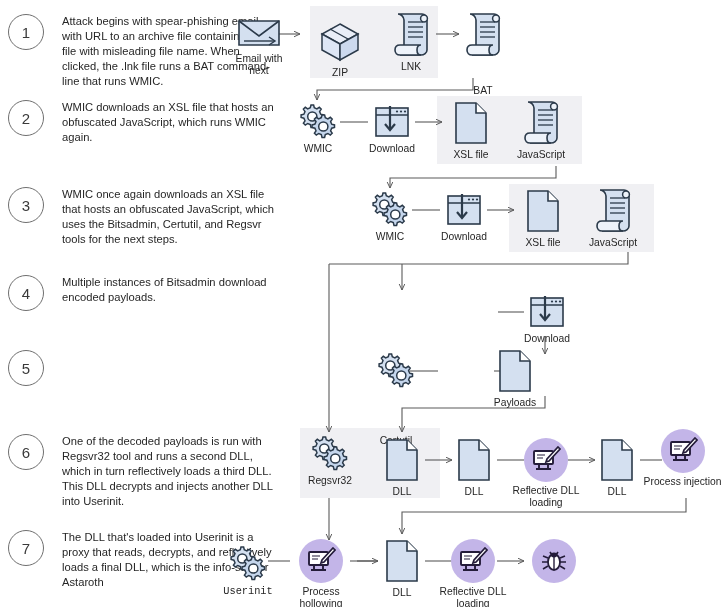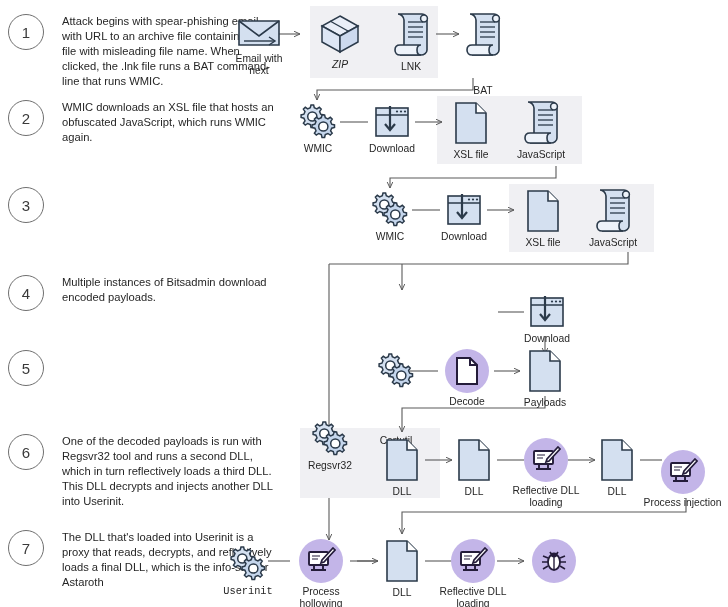--- a/index.html
+++ b/index.html
@@ -106,20 +106,21 @@
   <div class="step" style="left:8px;top:14px;">
     <div class="step-num">1</div>
     <div class="step-text">Attack begins with spear-phishing email with URL to an archive file containing a .lnk file with misleading file name. When clicked, the .lnk file runs a BAT command-line that runs WMIC.</div>
   </div>
   <div class="step" style="left:8px;top:100px;">
     <div class="step-num">2</div>
     <div class="step-text">WMIC downloads an XSL file that hosts an obfuscated JavaScript, which runs WMIC again.</div>
   </div>
   <div class="step" style="left:8px;top:187px;">
     <div class="step-num">3</div>
+    <div class="step-text">WMIC once again downloads an XSL file that hosts an obfuscated JavaScript, which uses the Bitsadmin, Certutil, and Regsvr tools for the next steps.</div>
   </div>
   <div class="step" style="left:8px;top:275px;">
     <div class="step-num">4</div>
     <div class="step-text">Multiple instances of Bitsadmin download encoded payloads.</div>
   </div>
   <div class="step" style="left:8px;top:350px;">
     <div class="step-num">5</div>
   </div>
   <div class="step" style="left:8px;top:434px;">
     <div class="step-num">6</div>
@@ -134,21 +135,21 @@
     <svg class="glyph" width="46" height="34" viewBox="0 0 46 34">
       <path d="M3,5 L43,5 L43,29 L3,29 Z" fill="#d4e0f0" stroke="#2b3a4a" stroke-width="1.6"></path>
       <path d="M3,5 L23,20 L43,5" fill="none" stroke="#2b3a4a" stroke-width="1.6"></path>
       <path d="M8,25 L38,25" stroke="#2b3a4a" stroke-width="1.4" fill="none"></path>
       <path d="M33,21 L39,25 L33,29" fill="none" stroke="#2b3a4a" stroke-width="1.4"></path>
     </svg>
     <div class="cap">Email with
 next</div>
   </div>
 
-  <div class="node" style="left:315px;top:12px;width:50px;font-style:italic;">
+  <div class="node" style="left:315px;top:20px;width:50px;">
     <svg class="glyph" width="44" height="44" viewBox="0 0 44 44">
       <path d="M22,4 L40,14 L22,24 L4,14 Z" fill="#e9eef8" stroke="#2b3a4a" stroke-width="1.5"></path>
       <path d="M4,14 L4,30 L22,40 L22,24 Z" fill="#dde6f5" stroke="#2b3a4a" stroke-width="1.5"></path>
       <path d="M40,14 L40,30 L22,40 L22,24 Z" fill="#ccd9ee" stroke="#2b3a4a" stroke-width="1.5"></path>
       <path d="M12,9 L30,19" stroke="#2b3a4a" stroke-width="1.4" fill="none"></path>
     </svg>
     <div class="cap">ZIP</div>
   </div>
 
   <div class="node" style="left:386px;top:10px;width:50px;align-items:center;">
@@ -308,39 +309,30 @@
         <circle cx="16.3" cy="14.5" r="4.6" fill="#ffffff"></circle>
       </g>
       <g fill="#c5d6ec" stroke="#2b3a4a" stroke-width="1.5">
         <path d="M26,13 l2.6,0 l.7,2.8 l2.6,1.1 l2.4,-1.6 l1.9,1.9 l-1.6,2.4 l1.1,2.6 l2.8,.7 l0,2.6 l-2.8,.7 l-1.1,2.6 l1.6,2.4 l-1.9,1.9 l-2.4,-1.6 l-2.6,1.1 l-.7,2.8 l-2.6,0 l-.7,-2.8 l-2.6,-1.1 l-2.4,1.6 l-1.9,-1.9 l1.6,-2.4 l-1.1,-2.6 l-2.8,-.7 l0,-2.6 l2.8,-.7 l1.1,-2.6 l-1.6,-2.4 l1.9,-1.9 l2.4,1.6 l2.6,-1.1 Z"></path>
         <circle cx="27.3" cy="24.5" r="4.6" fill="#ffffff"></circle>
       </g>
     </svg>
     <div class="cap">Certutil</div>
   </div>
 
-  <div class="node" style="left:441px;top:349px;width:52px;">
-    <div class="pcircle">
-      <svg width="26" height="30" viewBox="0 0 26 30">
-        <path d="M3,2 L16,2 L23,9 L23,28 L3,28 Z" fill="#ffffff" stroke="#241c3a" stroke-width="2"></path>
-        <path d="M16,2 L16,9 L23,9" fill="none" stroke="#241c3a" stroke-width="2"></path>
-      </svg>
-    </div>
-    <div class="cap">Decode</div>
-  </div>
-
-  <div class="node" style="left:518px;top:348px;width:54px;align-items:center;">
+
+  <div class="node" style="left:488px;top:348px;width:54px;align-items:center;">
     <svg class="glyph" width="38" height="46" viewBox="0 0 38 46">
       <path d="M4,3 L24,3 L34,13 L34,43 L4,43 Z" fill="#d4e0f0" stroke="#2b3a4a" stroke-width="1.6"></path>
       <path d="M24,3 L24,13 L34,13" fill="#ffffff" stroke="#2b3a4a" stroke-width="1.6"></path>
     </svg>
     <div class="cap">Payloads</div>
   </div>
 
-  <div class="node" style="left:304px;top:419px;width:52px;">
+  <div class="node" style="left:304px;top:434px;width:52px;">
     <svg class="glyph" width="44" height="38" viewBox="0 0 44 38">
       <g fill="#d4e0f0" stroke="#2b3a4a" stroke-width="1.5">
         <path d="M15,3 l2.6,0 l.7,2.8 l2.6,1.1 l2.4,-1.6 l1.9,1.9 l-1.6,2.4 l1.1,2.6 l2.8,.7 l0,2.6 l-2.8,.7 l-1.1,2.6 l1.6,2.4 l-1.9,1.9 l-2.4,-1.6 l-2.6,1.1 l-.7,2.8 l-2.6,0 l-.7,-2.8 l-2.6,-1.1 l-2.4,1.6 l-1.9,-1.9 l1.6,-2.4 l-1.1,-2.6 l-2.8,-.7 l0,-2.6 l2.8,-.7 l1.1,-2.6 l-1.6,-2.4 l1.9,-1.9 l2.4,1.6 l2.6,-1.1 Z"></path>
         <circle cx="16.3" cy="14.5" r="4.6" fill="#ffffff"></circle>
       </g>
       <g fill="#c5d6ec" stroke="#2b3a4a" stroke-width="1.5">
         <path d="M26,13 l2.6,0 l.7,2.8 l2.6,1.1 l2.4,-1.6 l1.9,1.9 l-1.6,2.4 l1.1,2.6 l2.8,.7 l0,2.6 l-2.8,.7 l-1.1,2.6 l1.6,2.4 l-1.9,1.9 l-2.4,-1.6 l-2.6,1.1 l-.7,2.8 l-2.6,0 l-.7,-2.8 l-2.6,-1.1 l-2.4,1.6 l-1.9,-1.9 l1.6,-2.4 l-1.1,-2.6 l-2.8,-.7 l0,-2.6 l2.8,-.7 l1.1,-2.6 l-1.6,-2.4 l1.9,-1.9 l2.4,1.6 l2.6,-1.1 Z"></path>
         <circle cx="27.3" cy="24.5" r="4.6" fill="#ffffff"></circle>
       </g>
     </svg>
@@ -377,21 +369,21 @@
   </div>
 
   <div class="node" style="left:598px;top:437px;width:38px;">
     <svg class="glyph" width="38" height="46" viewBox="0 0 38 46">
       <path d="M4,3 L24,3 L34,13 L34,43 L4,43 Z" fill="#d4e0f0" stroke="#2b3a4a" stroke-width="1.6"></path>
       <path d="M24,3 L24,13 L34,13" fill="#ffffff" stroke="#2b3a4a" stroke-width="1.6"></path>
     </svg>
     <div class="cap">DLL</div>
   </div>
 
-  <div class="node" style="left:637px;top:450px;width:91px;">
+  <div class="node" style="left:637px;top:429px;width:91px;">
     <div class="pcircle">
       <svg width="30" height="28" viewBox="0 0 30 28">
         <rect x="3" y="5" width="19" height="13" rx="1" fill="#ffffff" stroke="#241c3a" stroke-width="1.9"></rect>
         <path d="M8,18 L8,22 M17,18 L17,22 M5,23 L20,23" stroke="#241c3a" stroke-width="1.9" fill="none"></path>
         <path d="M6,9 L14,9 M6,12 L12,12" stroke="#241c3a" stroke-width="1.1" fill="none"></path>
         <path d="M27,1 L29,3 L18,15 L15,16 L16,13 Z" fill="#ffffff" stroke="#241c3a" stroke-width="1.7"></path>
       </svg>
     </div>
     <div class="cap">Process injection</div>
   </div>

